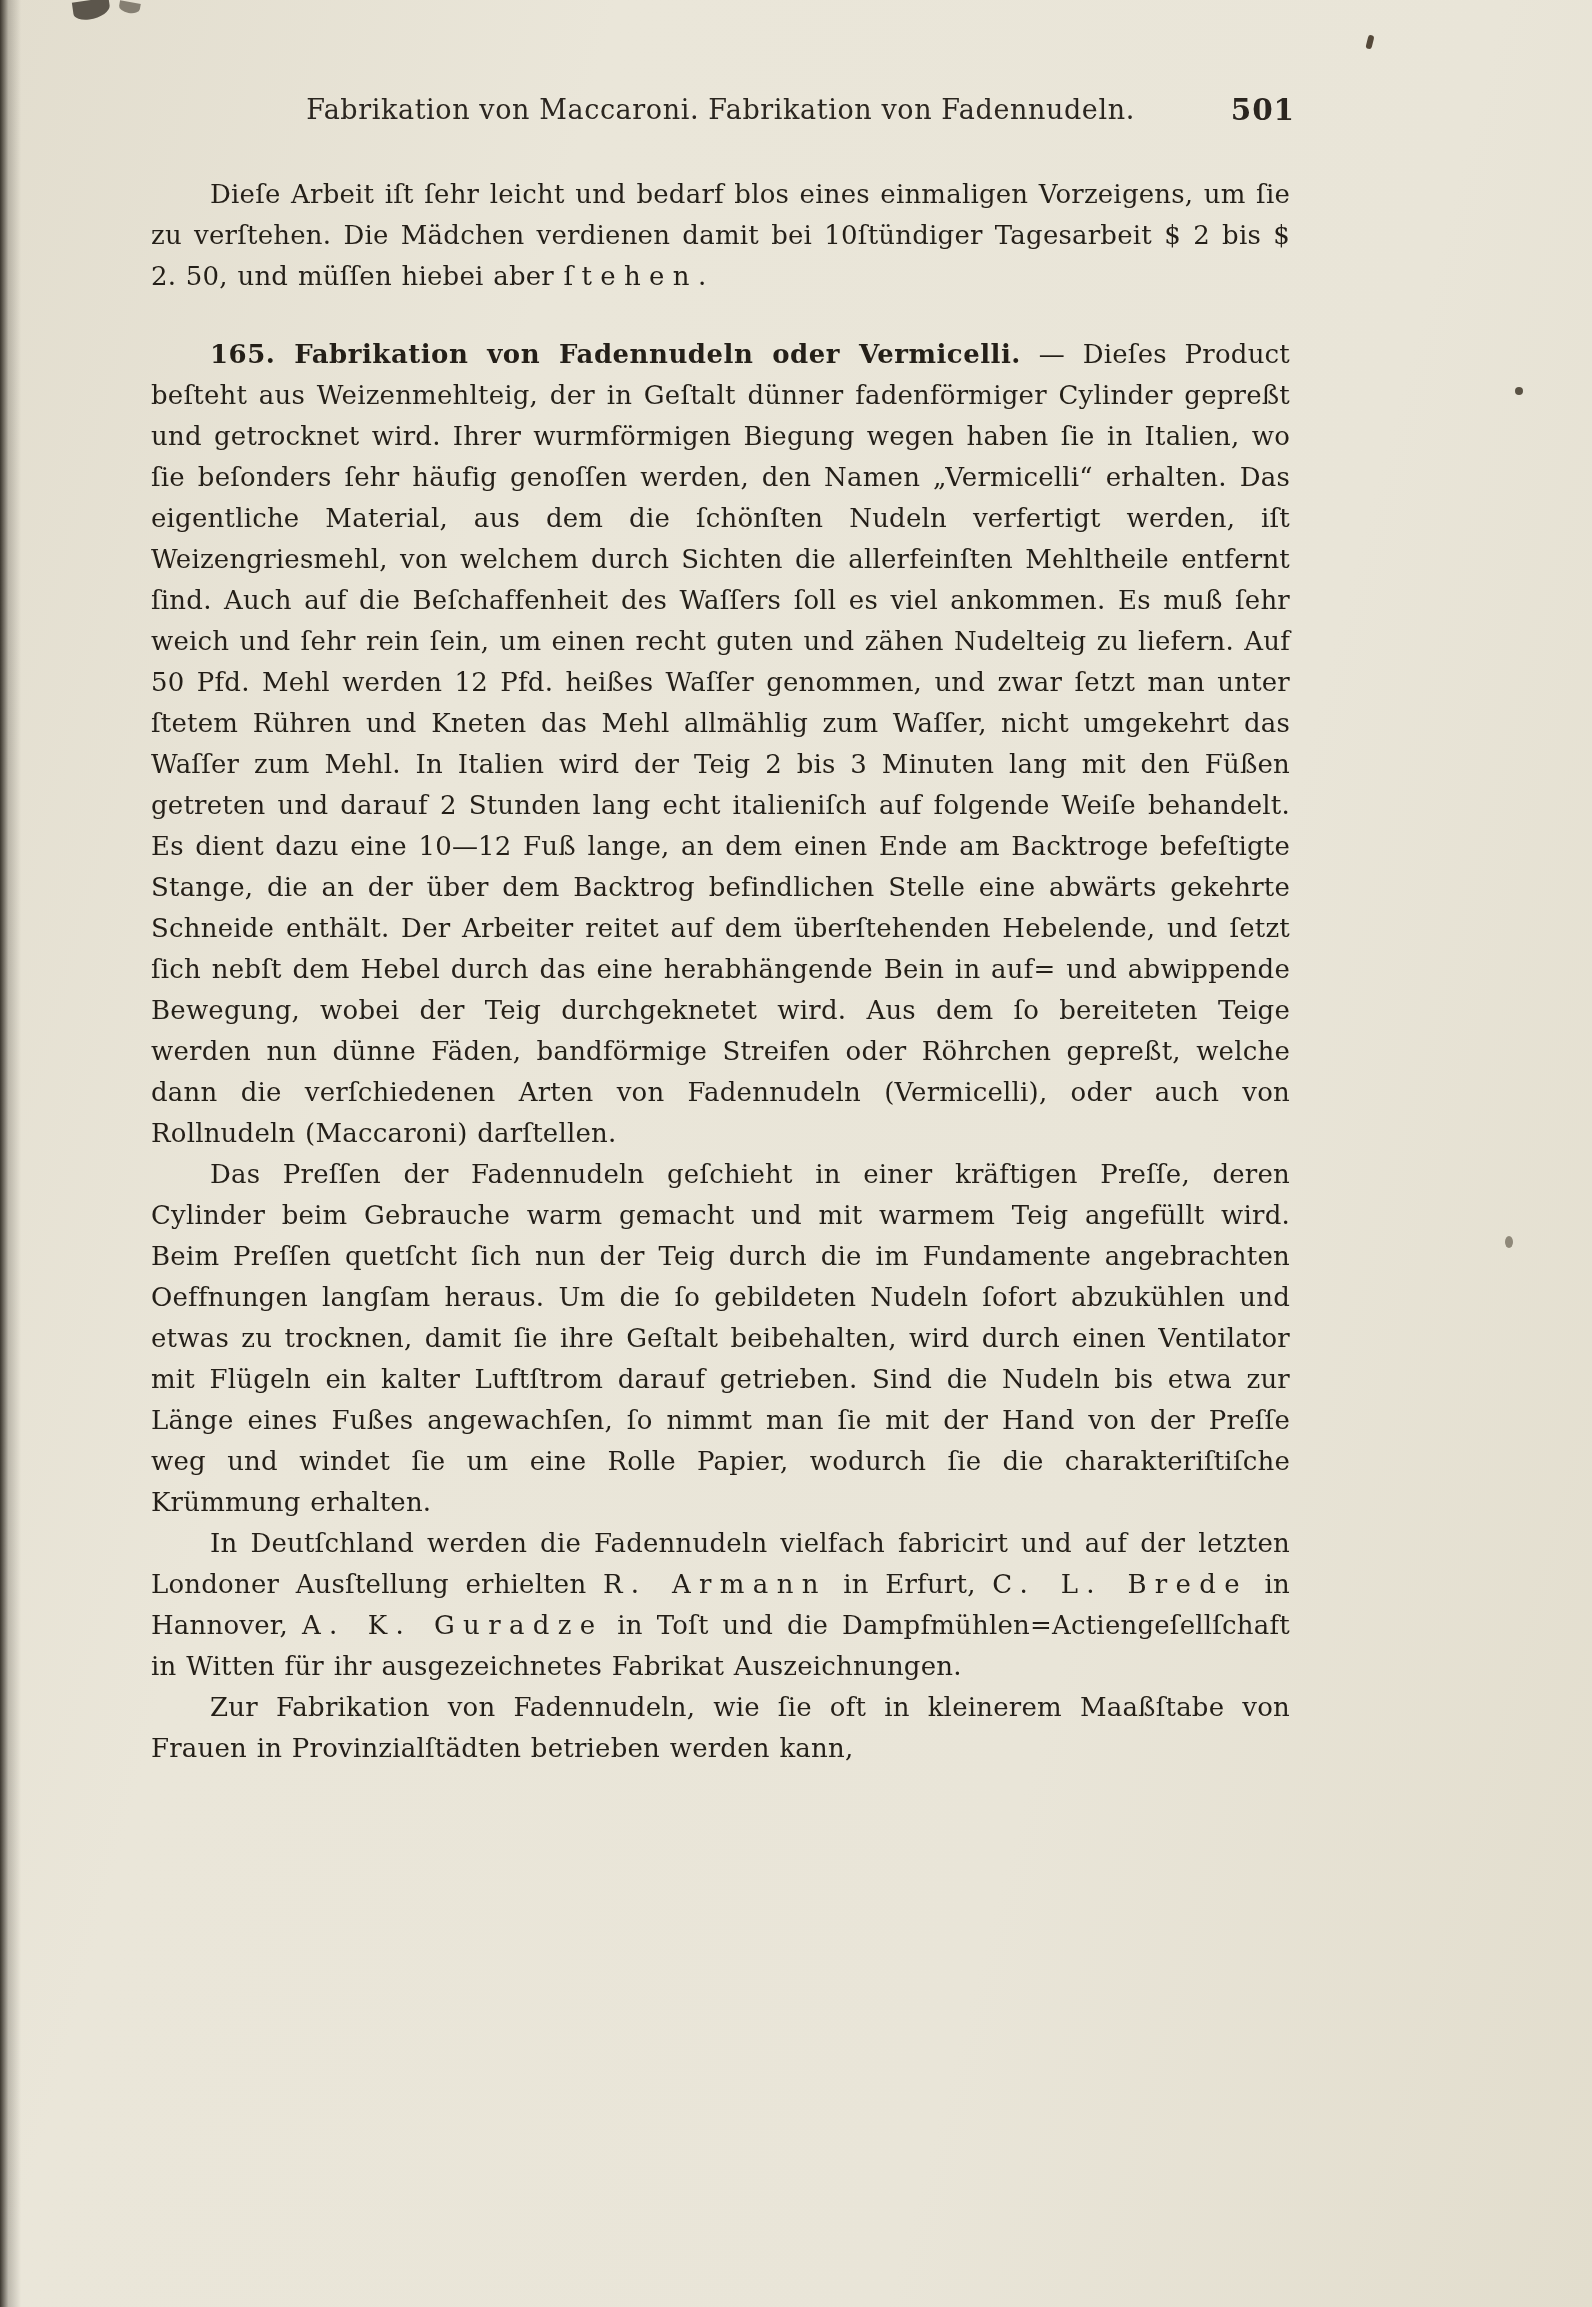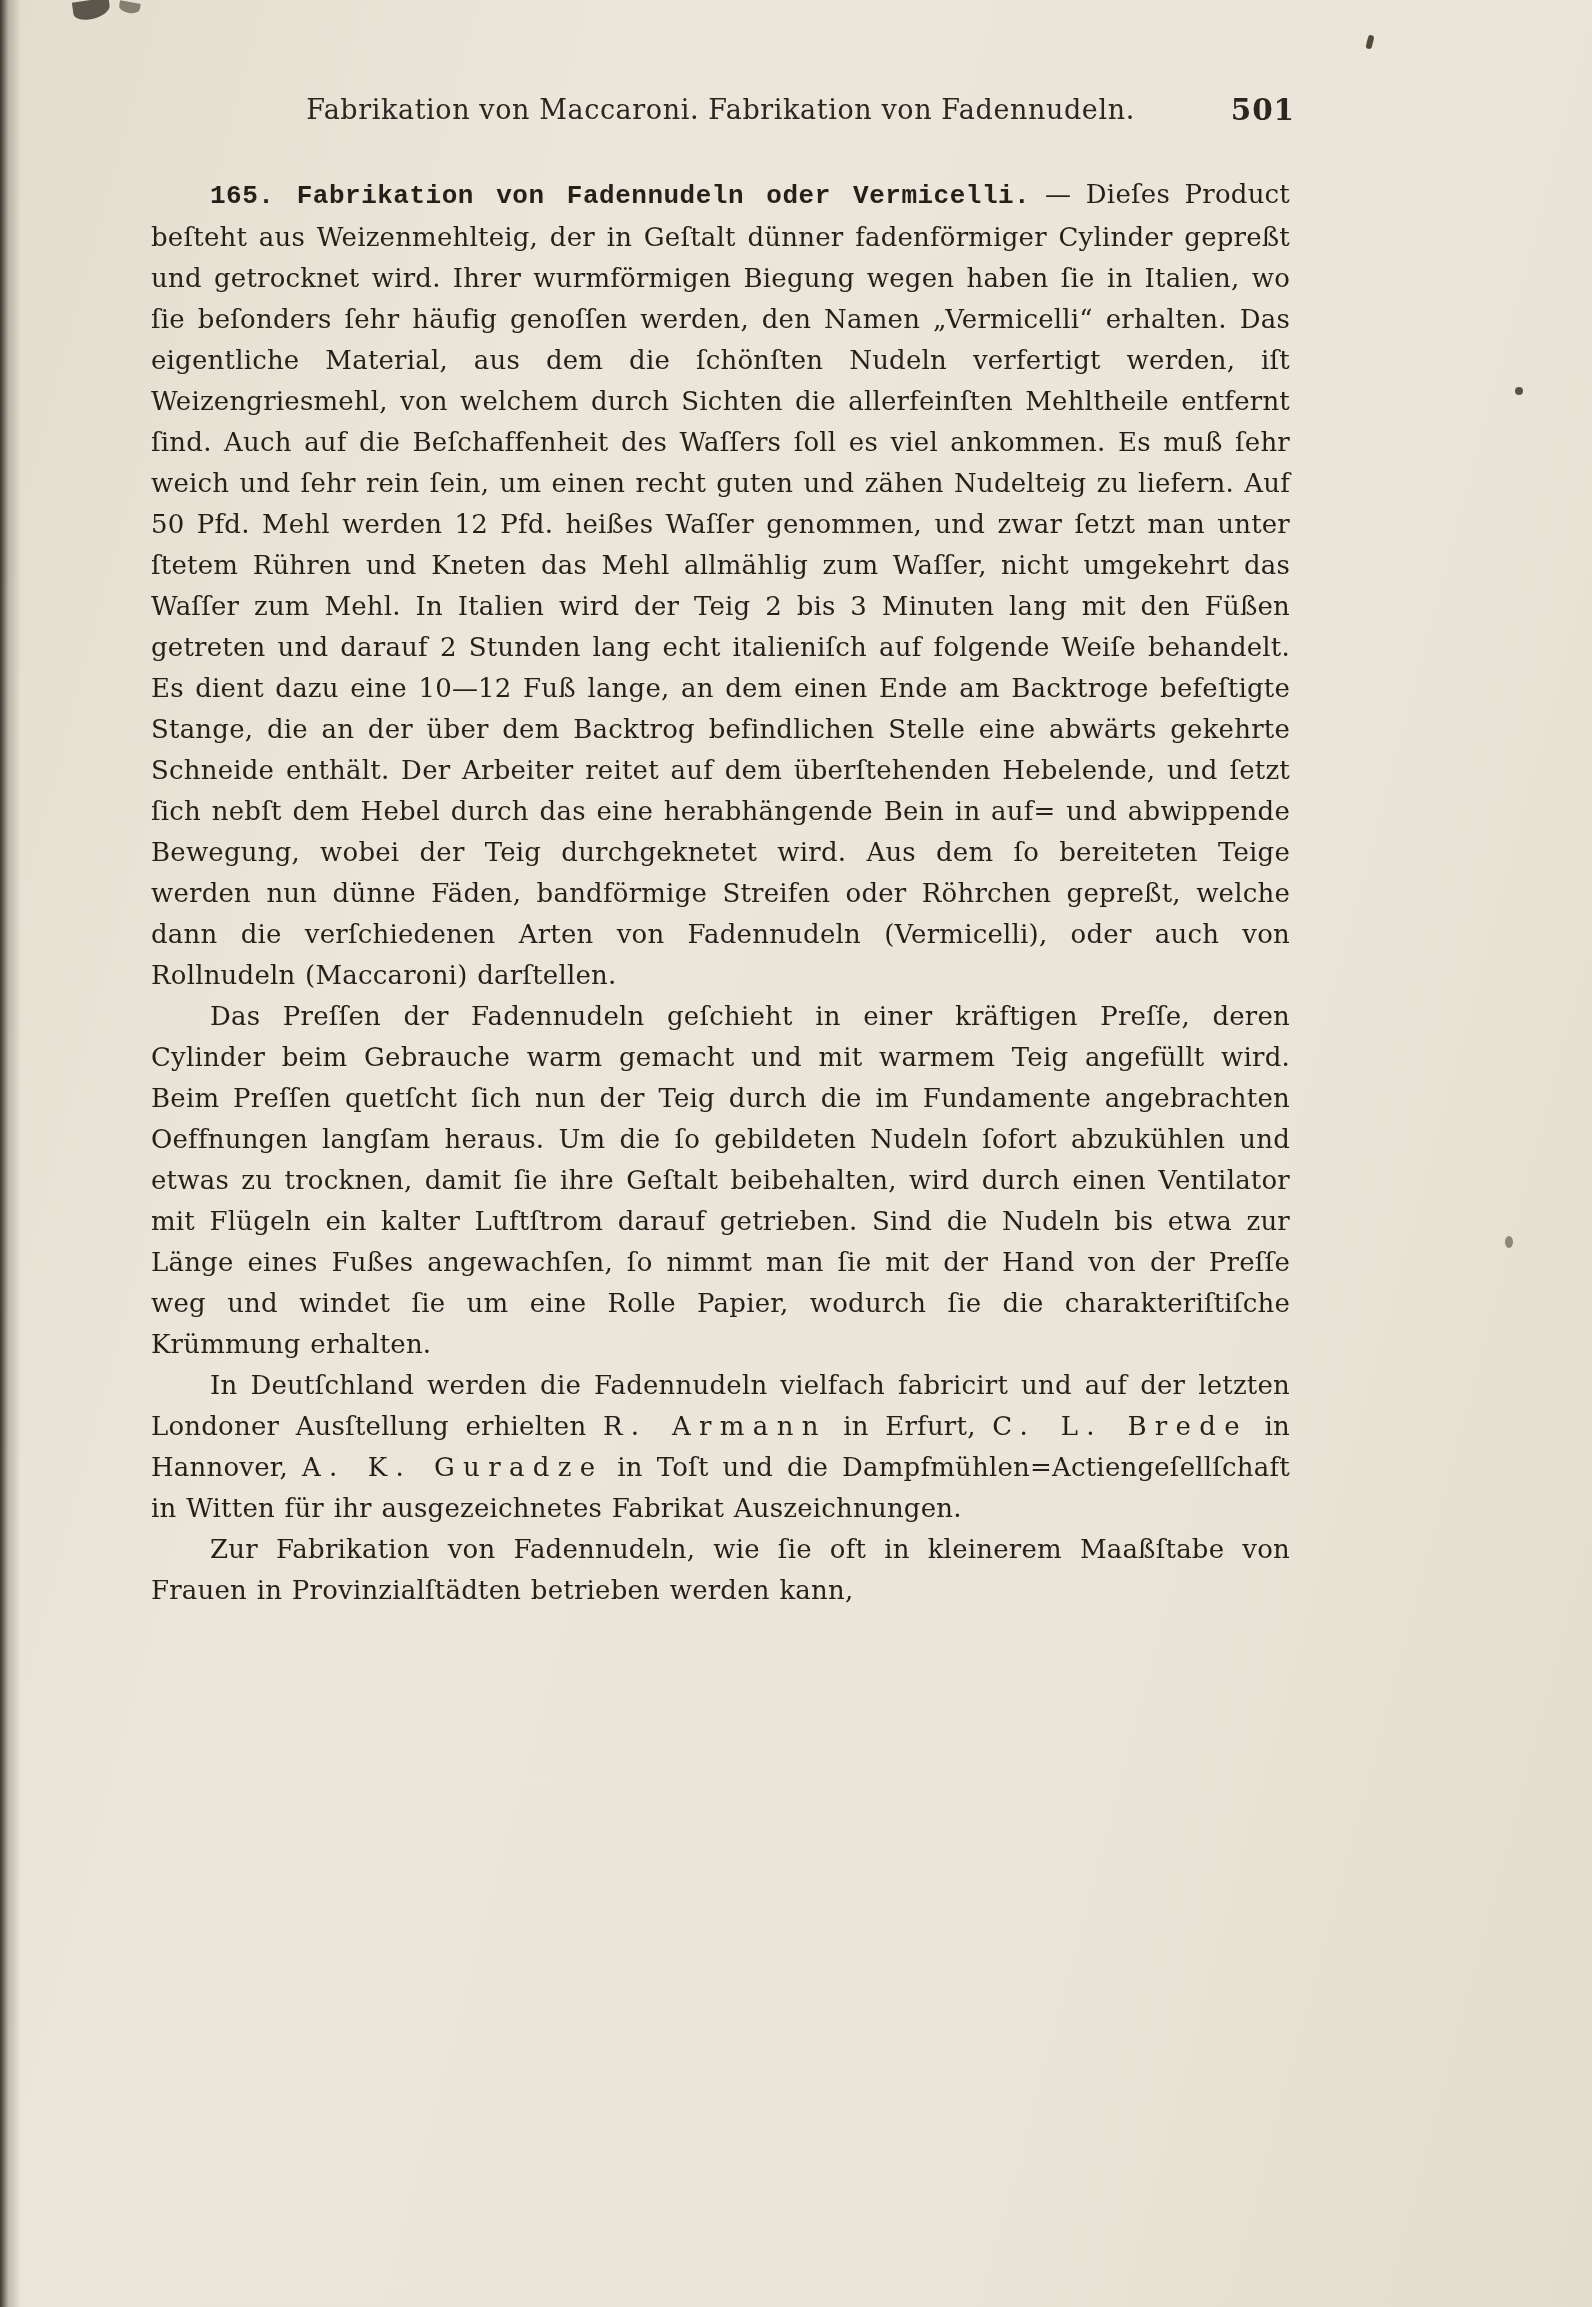--- a/index.html
+++ b/index.html
@@ -54,21 +54,20 @@
   .para {
     margin: 0;
     text-indent: 59px;
   }
   .para.section {
     margin-top: 37px;
   }
   .lead {
     font-weight: bold;
     letter-spacing: 0.5px;
-    font-family: Liberation Mono, monospace;
   }
   .sperr {
     letter-spacing: 0.32em;
   }
   .speck {
     position: absolute;
     background: #4a4237;
     pointer-events: none;
   }
   .speck.s1 { left: 1367px; top: 35px; width: 5.6px; height: 13.5px; border-radius: 3.2px; transform: rotate(14deg); background:#55493a; }
@@ -89,20 +88,21 @@
   <div class="speck s4"></div>
   <div class="speck s5"></div>
 
   <header class="running-head">
     <span>Fabrikation von Maccaroni.  Fabrikation von Fadennudeln.</span>
     <span class="pagenum">501</span>
   </header>
 
   <main class="text-block">
 
+    <p class="para"><span>Dieſe Arbeit iſt ſehr leicht und bedarf blos eines einmaligen Vorzeigens, um ſie zu verſtehen. Die Mädchen verdienen damit bei 10ſtündiger Tagesarbeit $ 2 bis $ 2. 50, und müſſen hiebei aber </span><span class="sperr">ſtehen</span><span>.</span></p>
 
     <p class="para section"><span class="lead">165. Fabrikation von Fadennudeln oder Vermicelli.</span><span> — Dieſes Product beſteht aus Weizenmehlteig, der in Geſtalt dünner fadenförmiger Cylinder gepreßt und getrocknet wird. Ihrer wurmförmigen Biegung wegen haben ſie in Italien, wo ſie beſonders ſehr häufig genoſſen werden, den Namen „Vermicelli“ erhalten. Das eigentliche Material, aus dem die ſchönſten Nudeln verfertigt werden, iſt Weizengriesmehl, von welchem durch Sichten die allerfeinſten Mehltheile entfernt ſind. Auch auf die Beſchaffenheit des Waſſers ſoll es viel ankommen. Es muß ſehr weich und ſehr rein ſein, um einen recht guten und zähen Nudelteig zu liefern. Auf 50 Pfd. Mehl werden 12 Pfd. heißes Waſſer genommen, und zwar ſetzt man unter ſtetem Rühren und Kneten das Mehl allmählig zum Waſſer, nicht umgekehrt das Waſſer zum Mehl. In Italien wird der Teig 2 bis 3 Minuten lang mit den Füßen getreten und darauf 2 Stunden lang echt italieniſch auf folgende Weiſe behandelt. Es dient dazu eine 10—12 Fuß lange, an dem einen Ende am Backtroge befeſtigte Stange, die an der über dem Backtrog befindlichen Stelle eine abwärts gekehrte Schneide enthält. Der Arbeiter reitet auf dem überſtehenden Hebelende, und ſetzt ſich nebſt dem Hebel durch das eine herabhängende Bein in auf= und abwippende Bewegung, wobei der Teig durchgeknetet wird. Aus dem ſo bereiteten Teige werden nun dünne Fäden, bandförmige Streifen oder Röhrchen gepreßt, welche dann die verſchiedenen Arten von Fadennudeln (Vermicelli), oder auch von Rollnudeln (Maccaroni) darſtellen.</span></p>
 
     <p class="para">Das Preſſen der Fadennudeln geſchieht in einer kräftigen Preſſe, deren Cylinder beim Gebrauche warm gemacht und mit warmem Teig angefüllt wird. Beim Preſſen quetſcht ſich nun der Teig durch die im Fundamente angebrachten Oeffnungen langſam heraus. Um die ſo gebildeten Nudeln ſofort abzukühlen und etwas zu trocknen, damit ſie ihre Geſtalt beibehalten, wird durch einen Ventilator mit Flügeln ein kalter Luftſtrom darauf getrieben. Sind die Nudeln bis etwa zur Länge eines Fußes angewachſen, ſo nimmt man ſie mit der Hand von der Preſſe weg und windet ſie um eine Rolle Papier, wodurch ſie die charakteriſtiſche Krümmung erhalten.</p>
 
     <p class="para"><span>In Deutſchland werden die Fadennudeln vielfach fabricirt und auf der letzten Londoner Ausſtellung erhielten </span><span class="sperr">R. Armann</span><span> in Erfurt, </span><span class="sperr">C. L. Brede</span><span> in Hannover, </span><span class="sperr">A. K. Guradze</span><span> in Toſt und die Dampfmühlen=Actiengeſellſchaft in Witten für ihr ausgezeichnetes Fabrikat Auszeichnungen.</span></p>
 
     <p class="para">Zur Fabrikation von Fadennudeln, wie ſie oft in kleinerem Maaßſtabe von Frauen in Provinzialſtädten betrieben werden kann,</p>
 
   </main>

